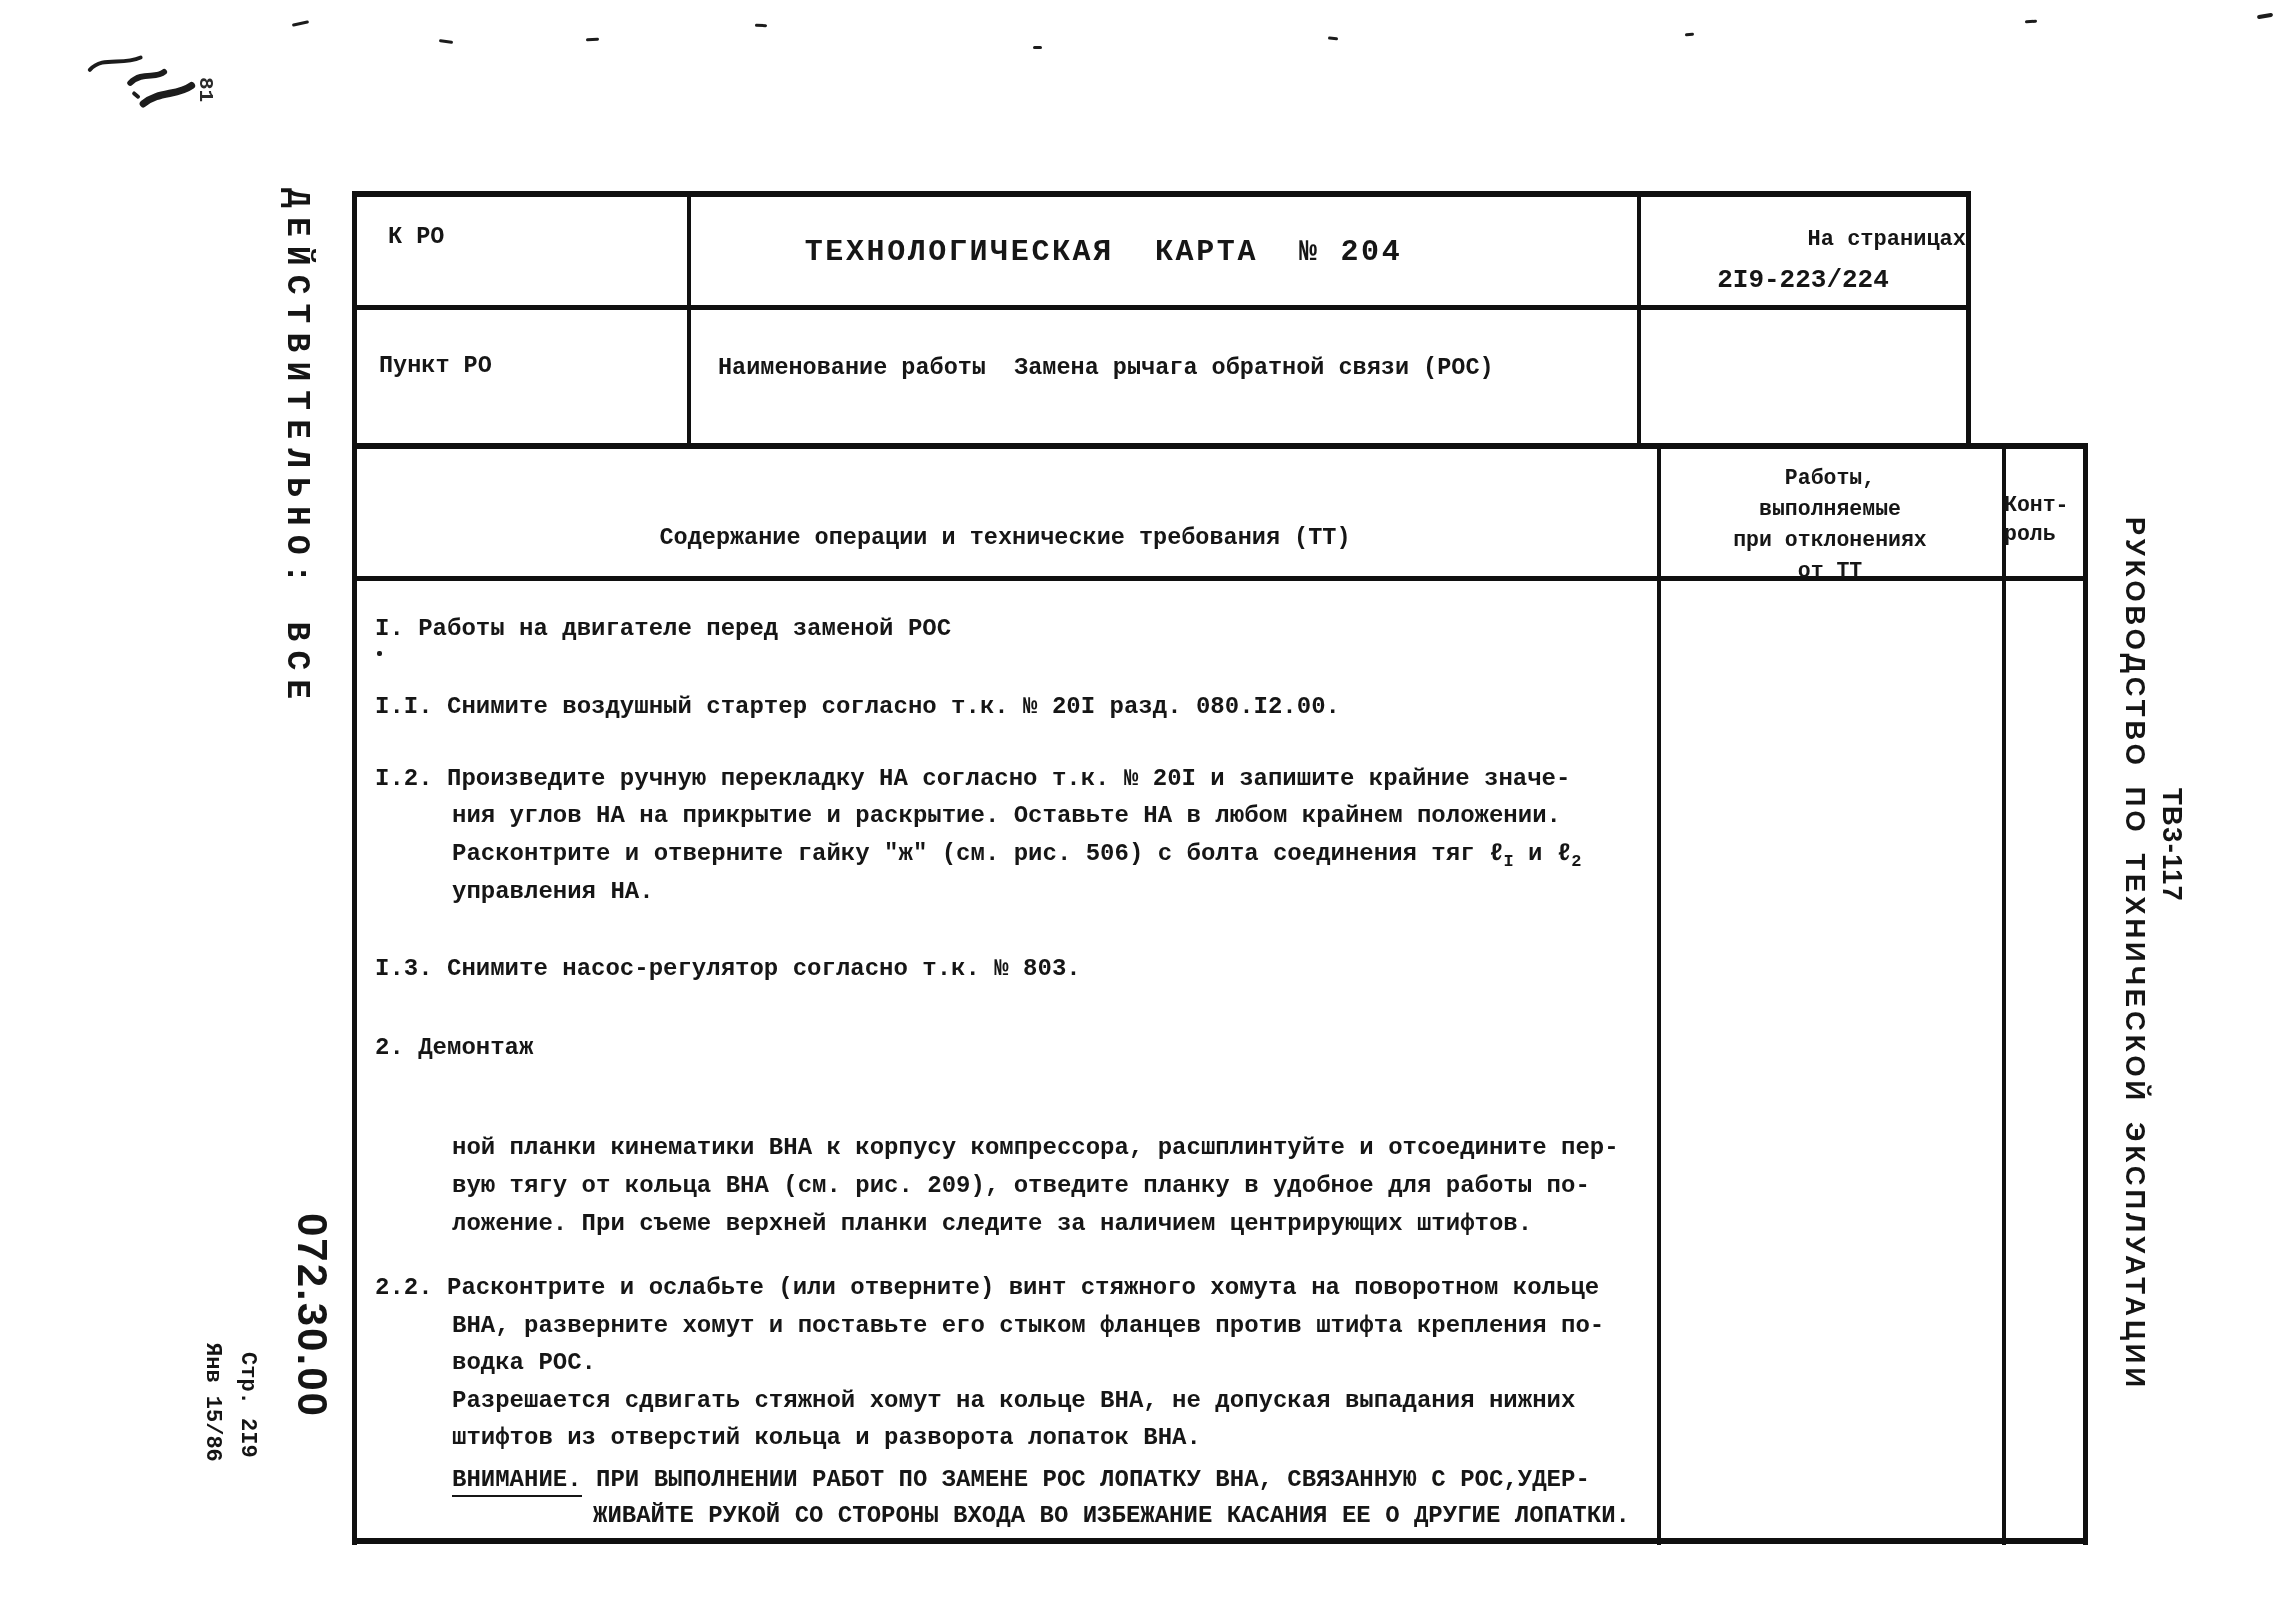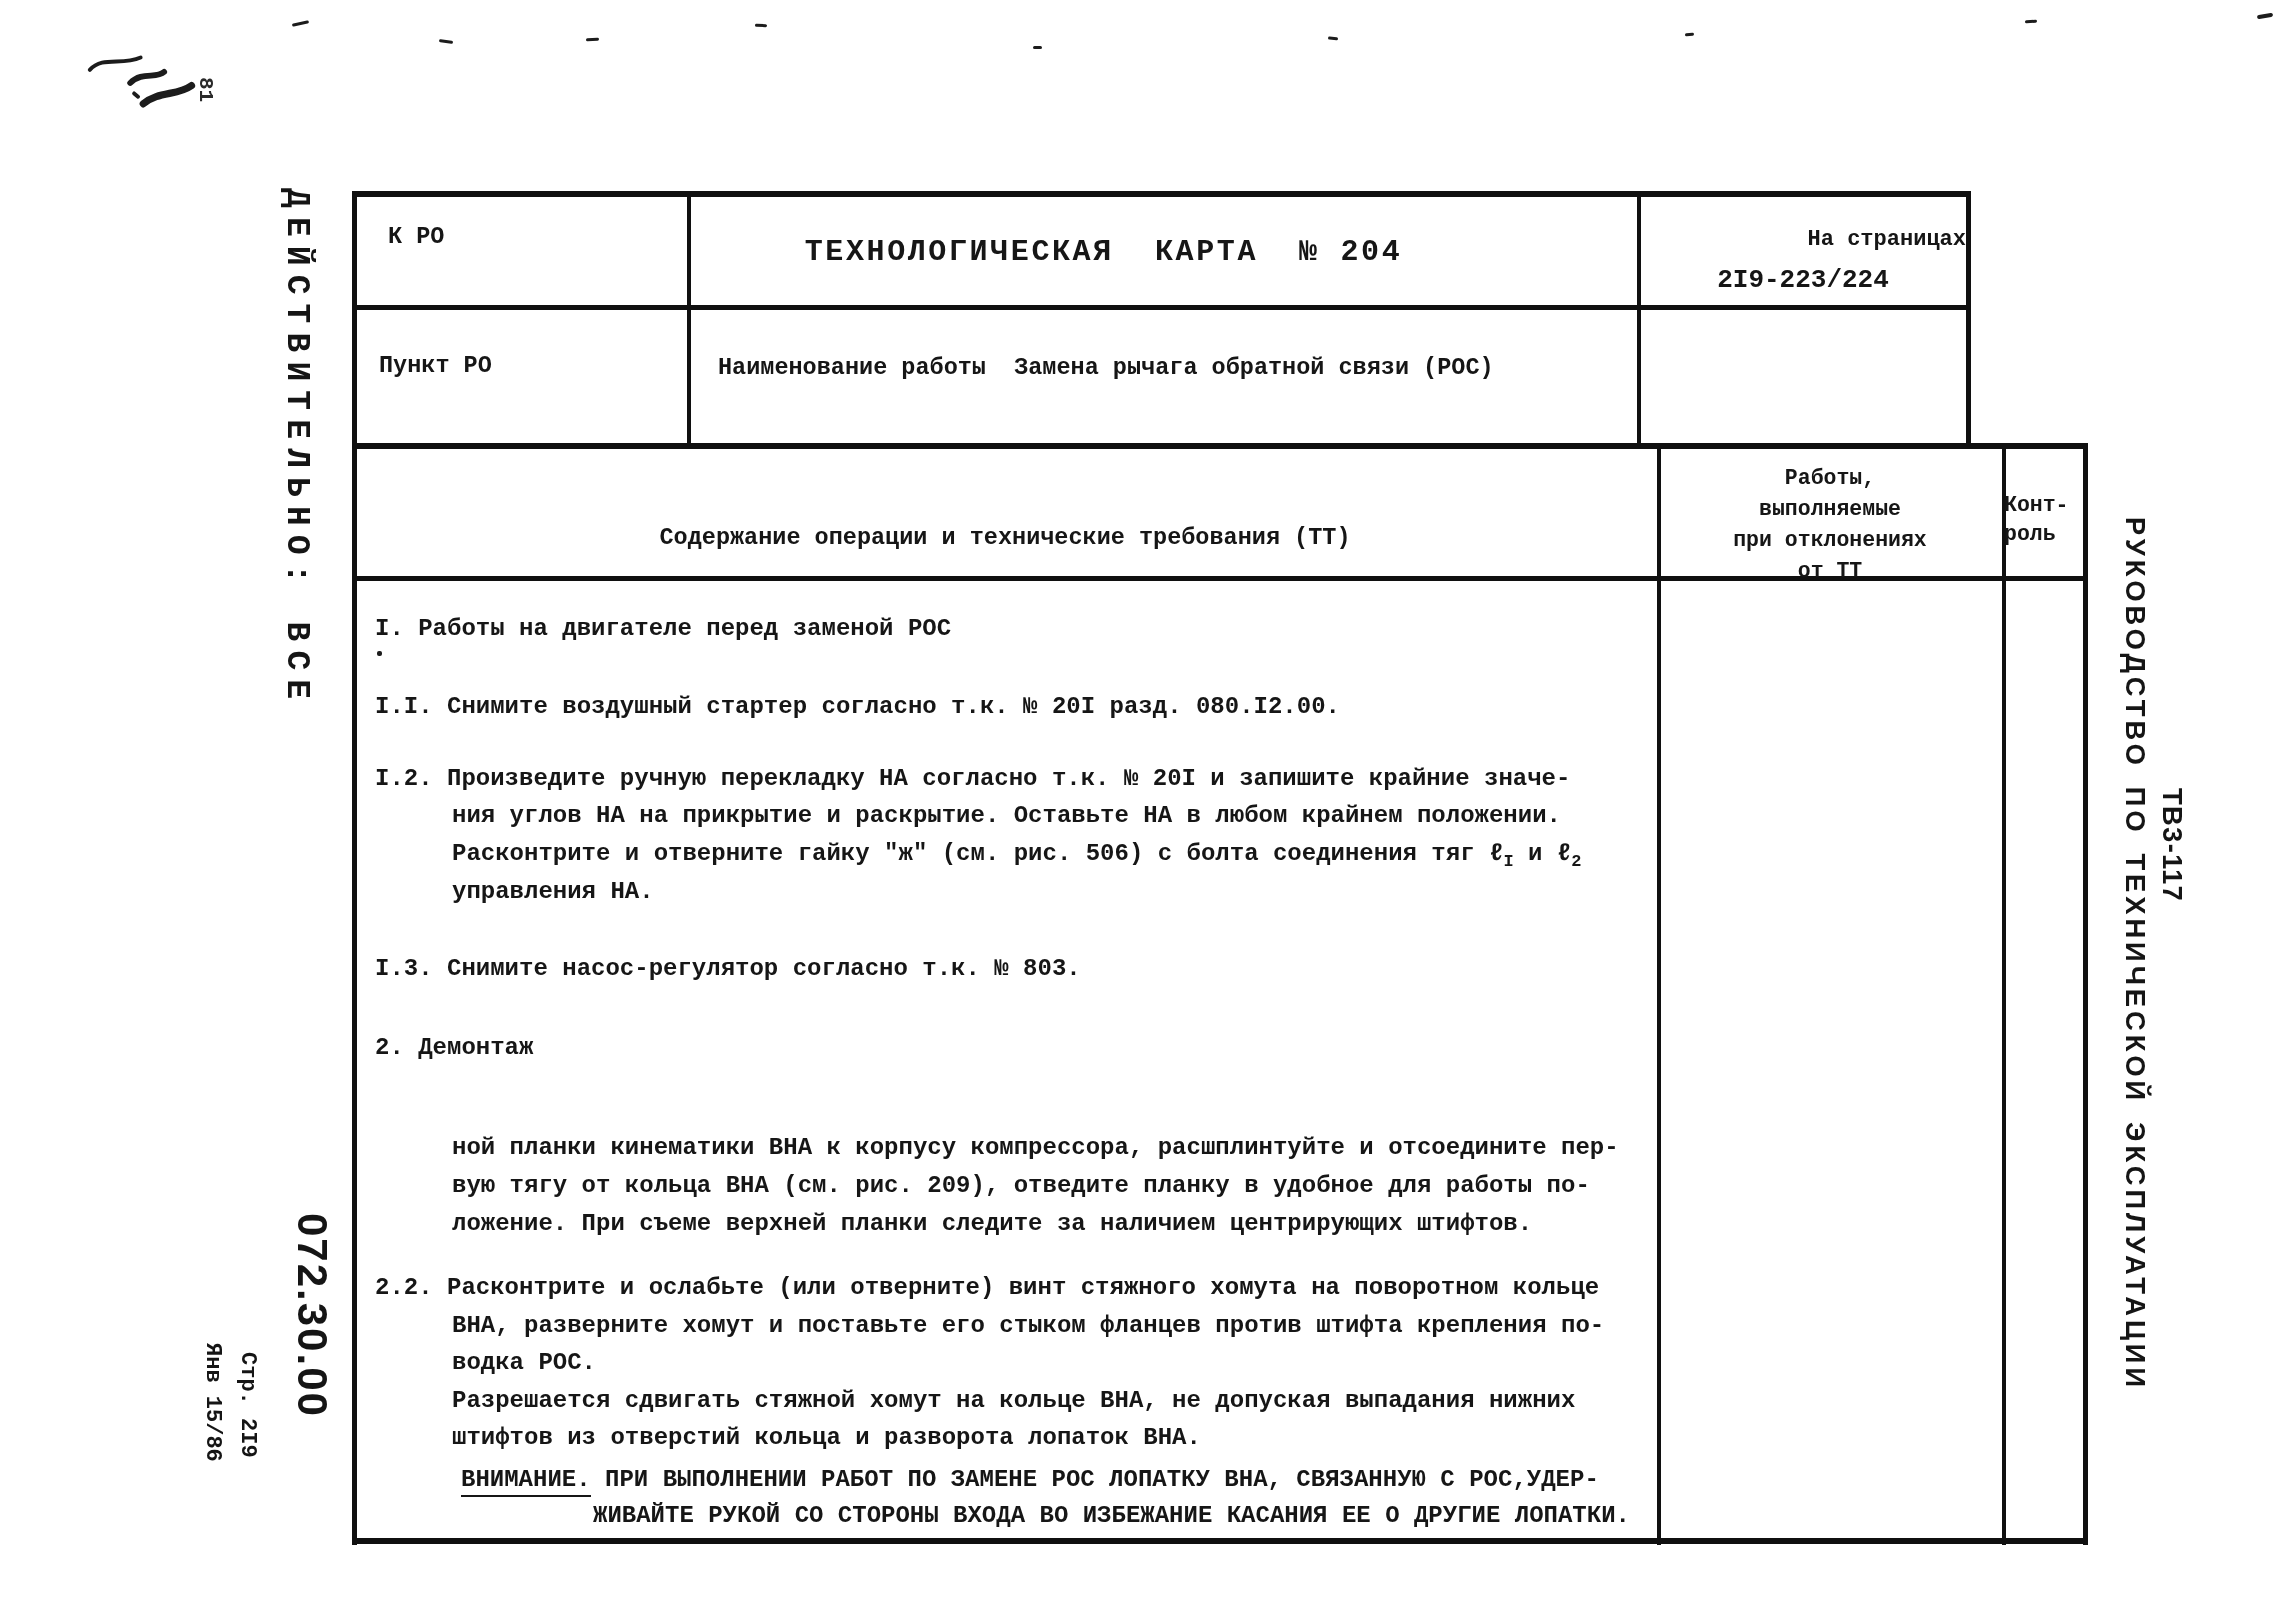--- a/index.html
+++ b/index.html
@@ -7,21 +7,21 @@
         color:#151515;font-family:"Liberation Mono","DejaVu Sans Mono",monospace;}
   .abs{position:absolute;}
   .pre{white-space:pre;}
   
   .rule{position:absolute;background:#101010;}
   
   .typed{font-family:"Liberation Mono","DejaVu Sans Mono","DejaVu Sans",monospace;font-weight:700;color:#161616;}
   .tline{position:absolute;white-space:pre;font-family:"Liberation Mono","DejaVu Sans Mono","DejaVu Sans",monospace;
          font-weight:700;font-size:24px;line-height:30px;color:#161616;}
   .tline sub{font-size:17px;line-height:0;}
-  .tline .u{border-bottom:2.6px solid #161616;padding-bottom:2px;margin-left:9px;}
+  .tline .u{border-bottom:2.6px solid #161616;padding-bottom:2px;}
   
   .cell-kro{left:388px;top:223px;font-size:23.5px;}
   .cell-punkt{left:379px;top:352px;font-size:23.5px;}
   .cell-title{left:691px;top:235px;width:825px;text-align:center;font-size:30px;letter-spacing:2.6px;}
   .cell-pages-label{left:1640px;top:227px;width:326px;text-align:right;font-size:22px;}
   .cell-pages-value{left:1640px;top:265px;width:326px;text-align:center;font-size:26px;}
   .cell-workname{left:718px;top:354px;font-size:23.5px;}
   .cell-contents{left:354px;top:504px;width:1302px;text-align:center;font-size:23.5px;margin-top:20px;}
   .cell-dev{left:1658px;top:463px;width:344px;text-align:center;font-size:21.5px;line-height:31px;}
   .cell-ctrl{left:2004px;top:491px;width:81px;text-align:left;font-size:21.5px;line-height:29px;}

